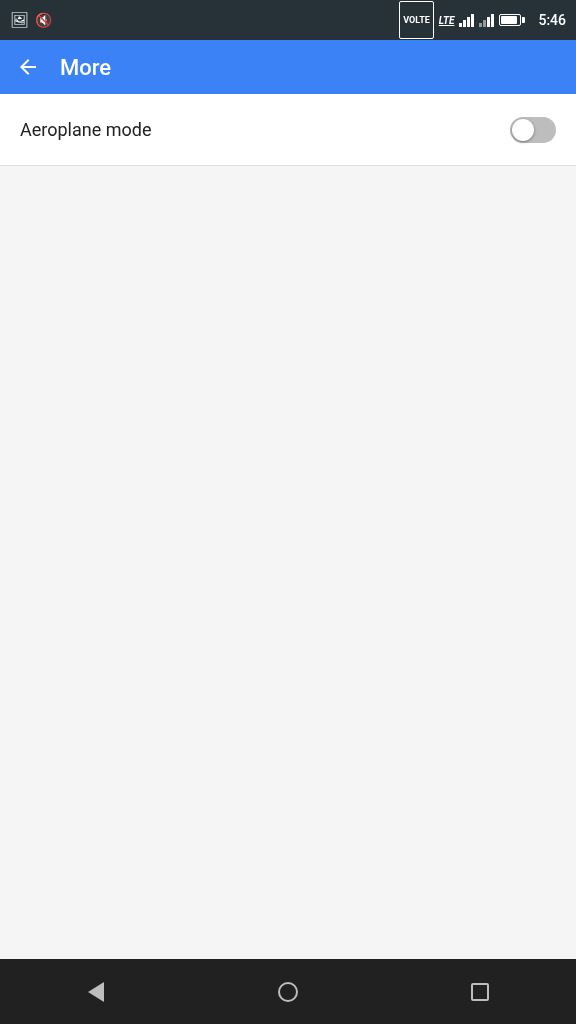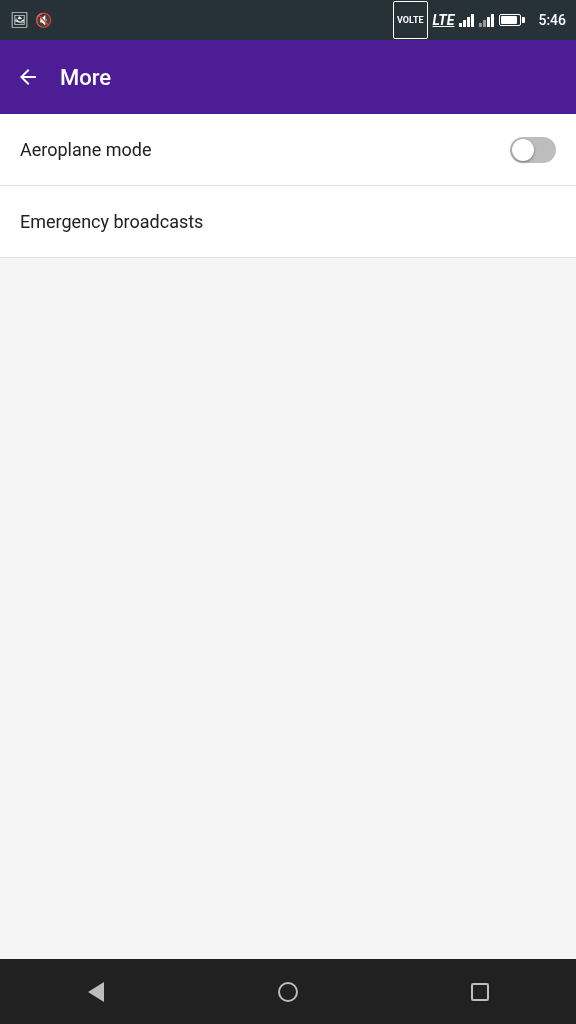--- a/index.html
+++ b/index.html
@@ -98,22 +98,22 @@
 
     .battery-fill {
       background: #fff;
       height: 100%;
       width: 85%;
       border-radius: 1px;
     }
 
     
     .app-bar {
-      background: #4c1d95;
-      height: 74px;
+      background: #3b82f6;
+      height: 54px;
       display: flex;
       align-items: center;
       padding: 0 16px;
       gap: 20px;
       flex-shrink: 0;
     }
 
     .back-button {
       color: #fff;
       font-size: 22px;
@@ -219,21 +219,21 @@
     .square-recents {
       width: 18px;
       height: 18px;
       border: 2px solid #bdbdbd;
       border-radius: 2px;
     }
 
     
     .lte-text {
       color: #fff;
-      font-size: 14px;
+      font-size: 10px;
       font-weight: bold;
       font-style: italic;
       text-decoration: underline;
     }
   </style>
 </head>
 <body>
 
 <div class="status-bar">
   <div class="status-bar-left">
@@ -282,23 +282,20 @@
     <li class="settings-item">
       <span class="settings-item-text">Aeroplane mode</span>
       <div class="toggle-switch">
         <div class="toggle-knob"></div>
       </div>
     </li>
 
 
 
 
-    <li class="settings-item">
-      <span class="settings-item-text">Emergency broadcasts</span>
-    </li>
 
   </ul>
 </div>
 
 <div class="bottom-nav">
   <div class="nav-button">
     <div class="triangle-back"></div>
   </div>
   <div class="nav-button">
     <div class="circle-home"></div>

